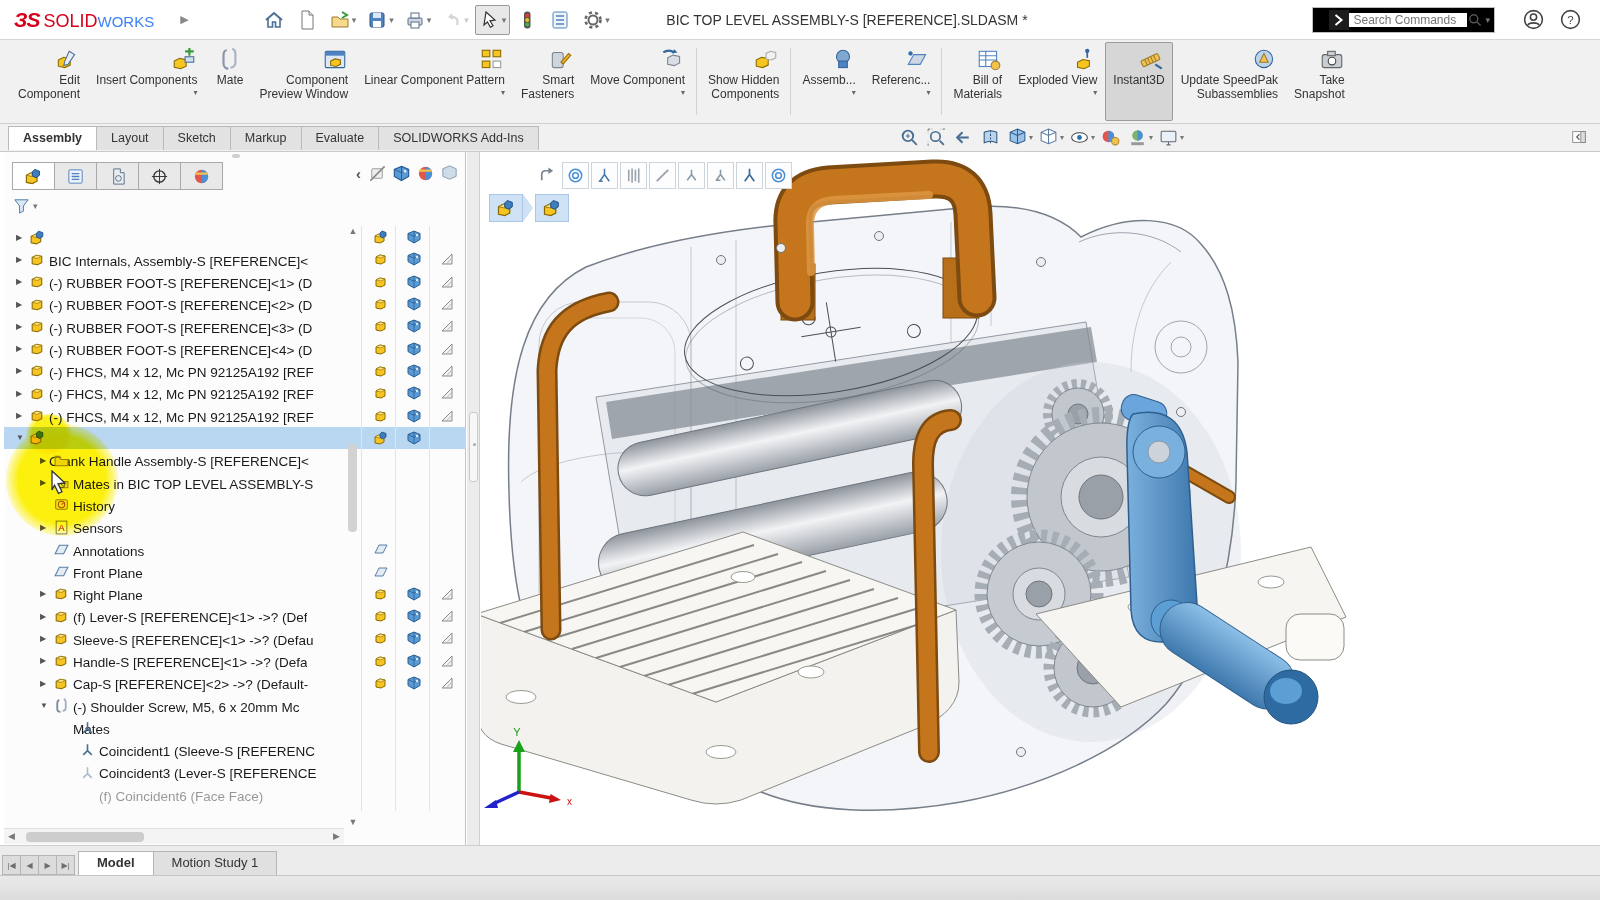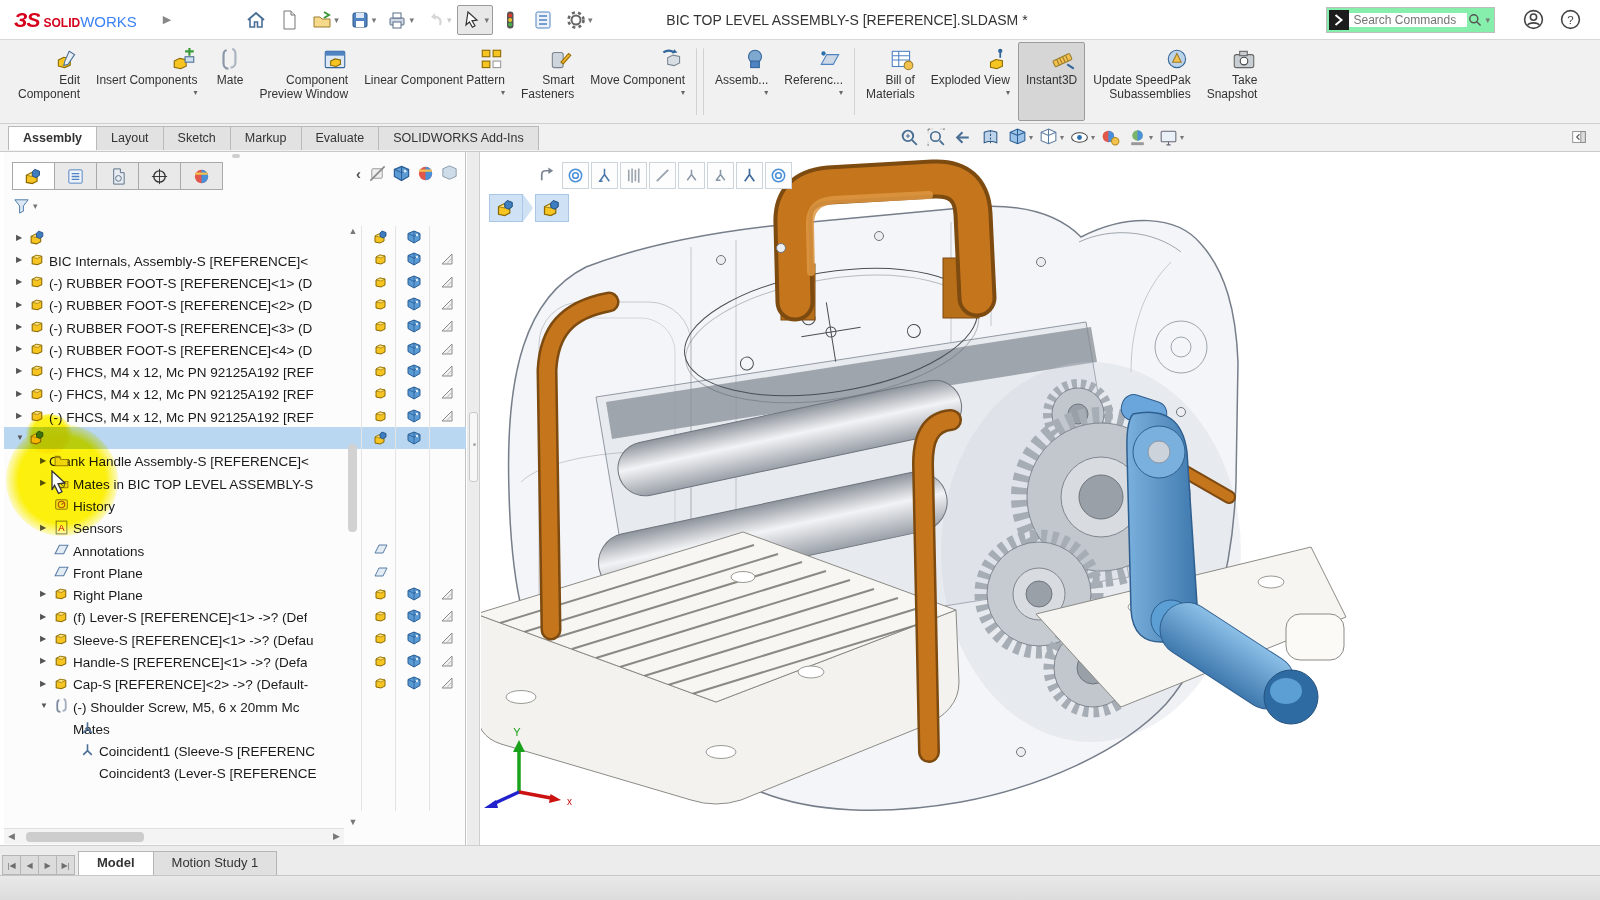--- a/index.html
+++ b/index.html
@@ -4,31 +4,31 @@
 <style>
   html,body{margin:0;padding:0;background:#fff;}
   *{box-sizing:border-box;}
   #app{position:relative;width:1600px;height:900px;font-family:"Liberation Sans",sans-serif;color:#222;overflow:hidden;background:#fff;}
   svg.sprite-defs{position:absolute;width:0;height:0;}
 
   
   #menubar{position:absolute;left:0;top:0;width:1600px;height:40px;background:#fff;border-bottom:1px solid #d7d7d7;display:flex;align-items:center;}
   #logo{display:flex;align-items:baseline;margin-left:14px;white-space:nowrap;}
   #logo .mark{font-style:italic;font-weight:bold;font-size:21px;letter-spacing:-1px;}
-  #logo .nb{font-weight:bold;font-size:12px;margin-left:4px;}
+  #logo .nb{font-weight:normal;font-size:18px;margin-left:4px;}
   #logo .nl{font-weight:normal;font-size:15px;}
   #logo-flyout{color:#888;font-size:11px;margin:0 10px 0 26px;}
   #quickaccess{display:flex;align-items:center;gap:2px;margin-left:60px;}
   .qbtn{display:flex;align-items:center;height:30px;padding:0 3px;border:1px solid transparent;border-radius:2px;}
   .qbtn svg{width:22px;height:22px;}
   .qbtn .dd{font-size:9px;color:#777;margin-left:1px;}
   .qbtn[data-state="disabled"]{opacity:.4;}
   .qbtn[data-state="active"]{border-color:#9a9a9a;background:#e8e8e8;}
   #title{position:absolute;left:50%;top:0;transform:translateX(-37%);height:40px;line-height:40px;font-size:14px;color:#333;white-space:nowrap;text-align:right;}
-  #searchwrap{position:absolute;right:105px;top:7px;display:flex;align-items:center;border:1px solid #bdbdbd;background:#86efac;height:26px;padding-left:2px;}
+  #searchwrap{position:absolute;right:105px;top:7px;display:flex;align-items:center;border:1px solid #bdbdbd;background:#000000;height:26px;padding-left:16px;}
   #searchwrap svg.chip{width:20px;height:20px;}
   #search-input{border:0;outline:0;width:118px;font-size:12px;padding:0 4px;font-family:"Liberation Sans",sans-serif;color:#444;}
   #searchwrap .mag{width:16px;height:16px;margin-right:2px;}
   #searchwrap .dd{font-size:9px;color:#777;margin-right:4px;}
   #topright{position:absolute;right:18px;top:8px;display:flex;gap:14px;align-items:center;}
   #topright svg{width:23px;height:23px;}
 
   
   #commandbar{position:absolute;left:0;top:40px;width:1600px;height:84px;background:#f2f1f1;border-bottom:1px solid #cfcfcf;display:flex;align-items:stretch;padding:2px 4px 2px 10px;}
   .cbtn{display:flex;flex-direction:column;align-items:flex-end;justify-content:flex-start;padding:4px 7px 0 7px;border:1px solid transparent;border-radius:2px;min-width:46px;}
@@ -562,20 +562,28 @@
       <div class="cl1">Move Component</div>
       <div class="cl2" style="visibility: hidden;"></div>
       <div class="cdd">▾</div>
     </div>
       <div class="cbtn" data-kind="sep">
       
       
       
       
     </div>
+      <div class="cbtn">
+      <svg viewBox="0 0 24 24">
+          <use href="#i-showhid"></use>
+        </svg>
+      <div class="cl1">Show Hidden</div>
+      <div class="cl2">Components</div>
+      <div class="cdd" style="visibility: hidden;"></div>
+    </div>
       <div class="cbtn" data-kind="sep">
       
       
       
       
     </div>
       <div class="cbtn">
       <svg viewBox="0 0 24 24">
           <use href="#i-assemfeat"></use>
         </svg>
@@ -1377,20 +1385,46 @@
               </span>
           </span>
         </div>
           <div class="trow" data-depth="2">
           <div class="tmain">
             <span class="exp" style="visibility: hidden;"></span>
             <svg class="ticon" viewBox="0 0 16 16">
                 <use href="#i-mate"></use>
               </svg>
             <span class="tlabel">Coincident3 (Lever-S [REFERENCE</span>
+          </div>
+          <span class="cols">
+            <span class="colslot">
+                <svg viewBox="0 0 16 16" style="visibility: hidden;">
+                  <use href="#i-part"></use>
+                </svg>
+              </span>
+            <span class="colslot">
+                <svg viewBox="0 0 16 16" style="visibility: hidden;">
+                  <use href="#i-cube"></use>
+                </svg>
+              </span>
+            <span class="colslot">
+                <svg viewBox="0 0 16 16" style="visibility: hidden;">
+                  <use href="#i-tri"></use>
+                </svg>
+              </span>
+          </span>
+        </div>
+          <div class="trow faded" data-depth="2">
+          <div class="tmain">
+            <span class="exp" style="visibility: hidden;"></span>
+            <svg class="ticon" viewBox="0 0 16 16">
+                <use href="#i-mate"></use>
+              </svg>
+            <span class="tlabel">(f) Coincident6 (Face Face)</span>
           </div>
           <span class="cols">
             <span class="colslot">
                 <svg viewBox="0 0 16 16" style="visibility: hidden;">
                   <use href="#i-part"></use>
                 </svg>
               </span>
             <span class="colslot">
                 <svg viewBox="0 0 16 16" style="visibility: hidden;">
                   <use href="#i-cube"></use>

